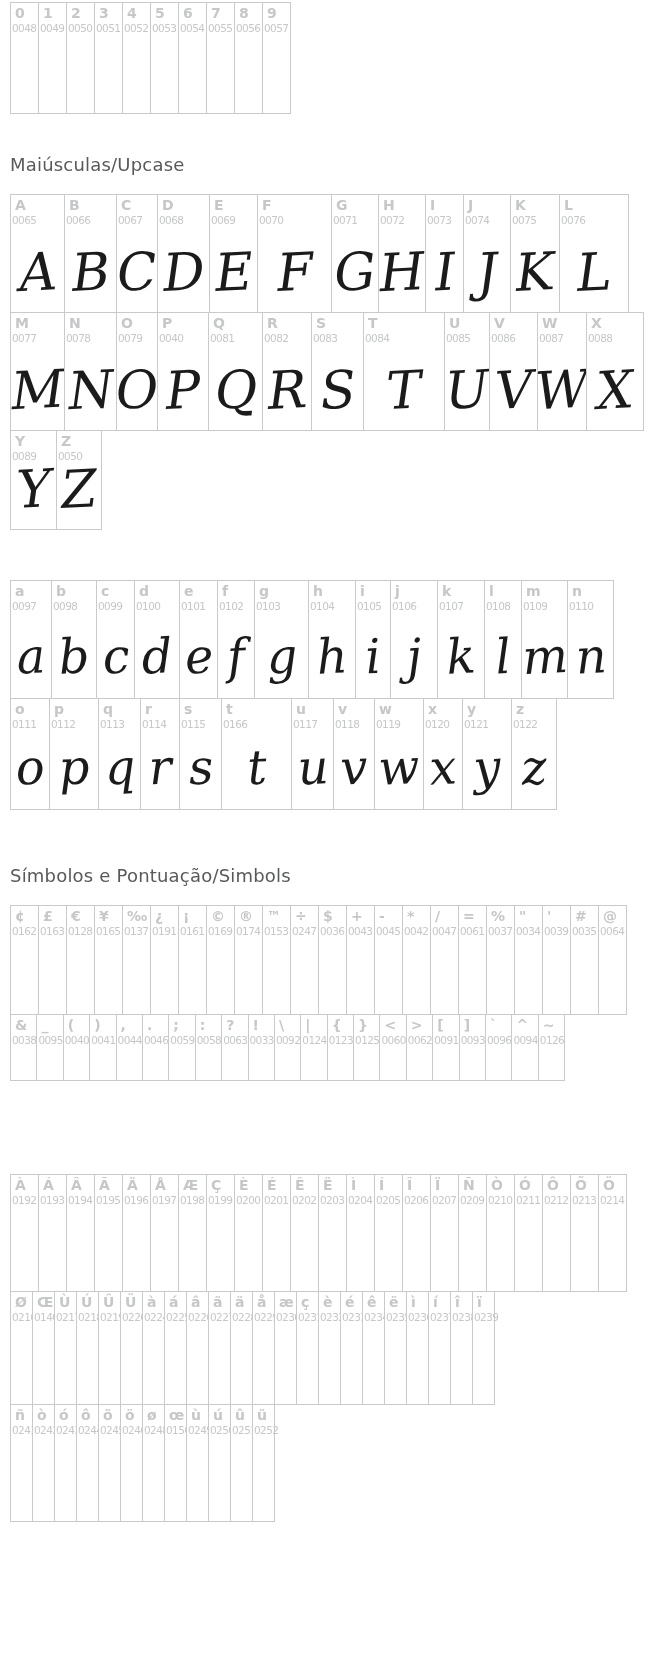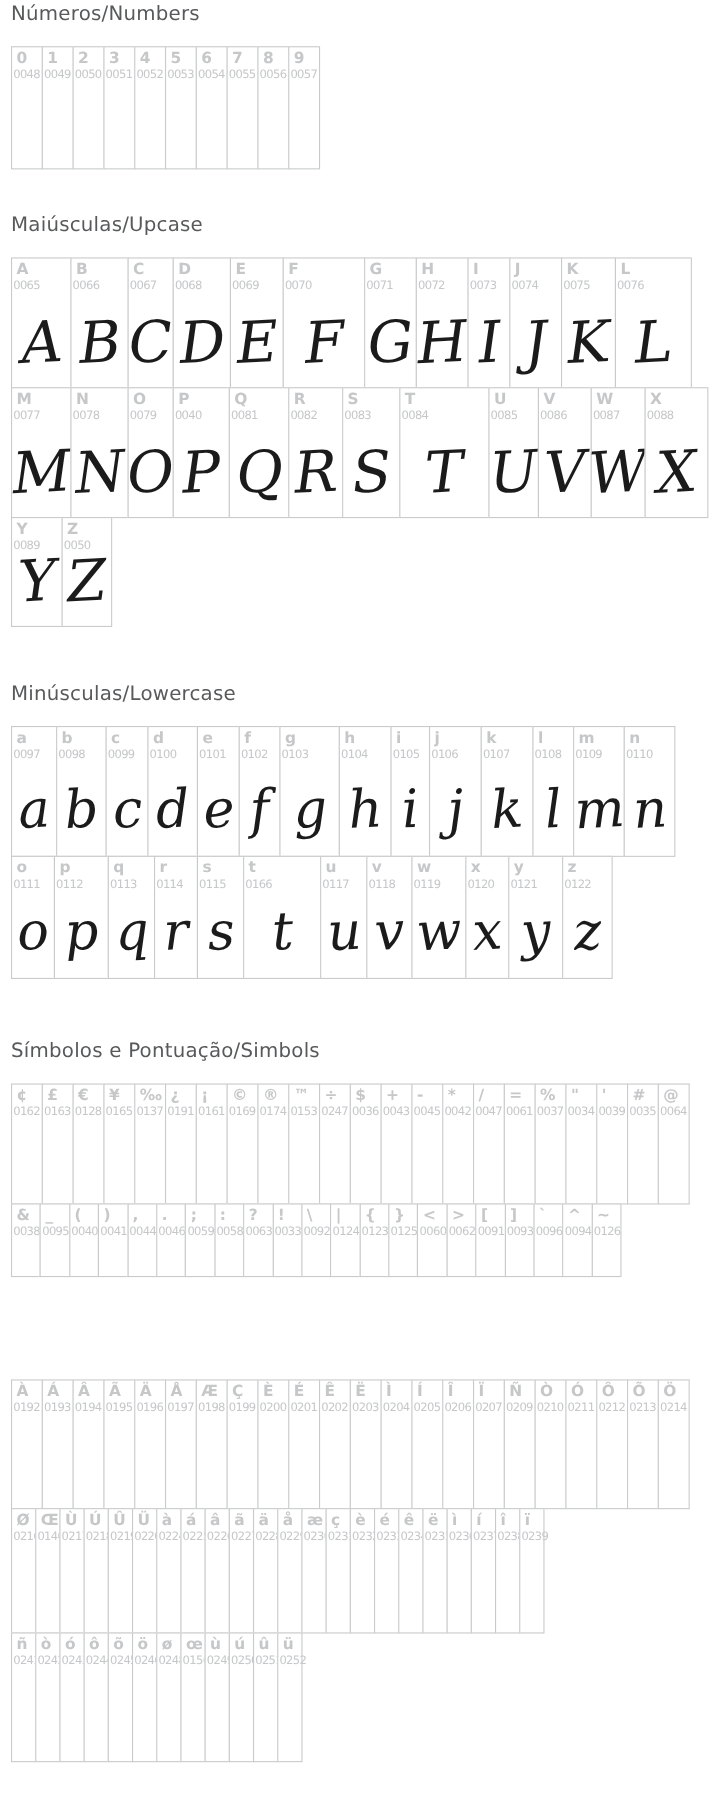--- a/index.html
+++ b/index.html
@@ -43,21 +43,20 @@
     color:var(--glyph,#1b1b1b); white-space:nowrap; pointer-events:none;
   }
   .section-upcase .glyph    { font-size:52px; bottom:10px; }
   .section-lowercase .glyph { font-size:48px; bottom:14px; }
 </style>
 </head>
 <body>
 
 <main>
     <section class="section section-numbers">
-      <h2 class="section-title">Números/Numbers</h2>
       <div class="row" style="height: 112px;">
         <div class="cell" style="width: 29px;">
           <div class="char">0</div>
           <div class="code">0048</div>
         </div>
         <div class="cell" style="width: 29px;">
           <div class="char">1</div>
           <div class="code">0049</div>
         </div>
         <div class="cell" style="width: 29px;">
@@ -227,21 +226,20 @@
           <div class="glyph">Y</div>
         </div>
         <div class="cell" style="width: 46px;">
           <div class="char">Z</div>
           <div class="code">0050</div>
           <div class="glyph">Z</div>
         </div>
       </div>
     </section>
     <section class="section section-lowercase">
-      <h2 class="section-title">Minúsculas/Lowercase</h2>
       <div class="row" style="height: 119px;">
         <div class="cell" style="width: 42px;">
           <div class="char">a</div>
           <div class="code">0097</div>
           <div class="glyph">a</div>
         </div>
         <div class="cell" style="width: 46px;">
           <div class="char">b</div>
           <div class="code">0098</div>
           <div class="glyph">b</div>

